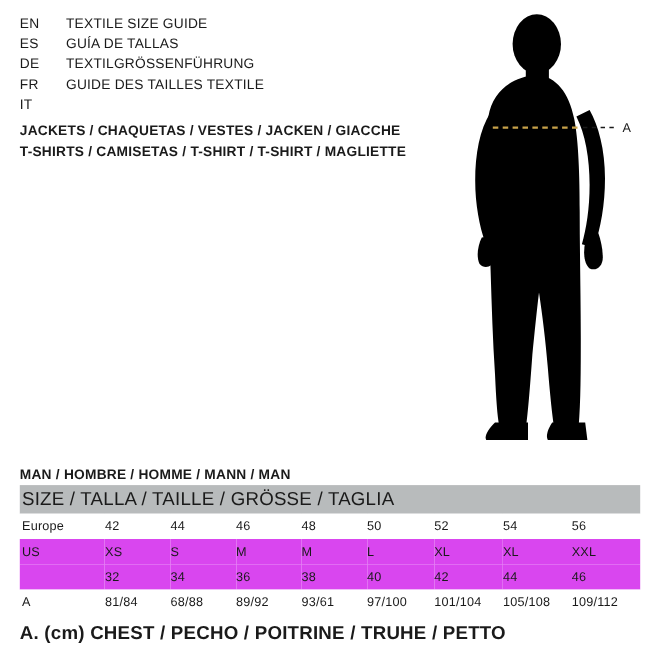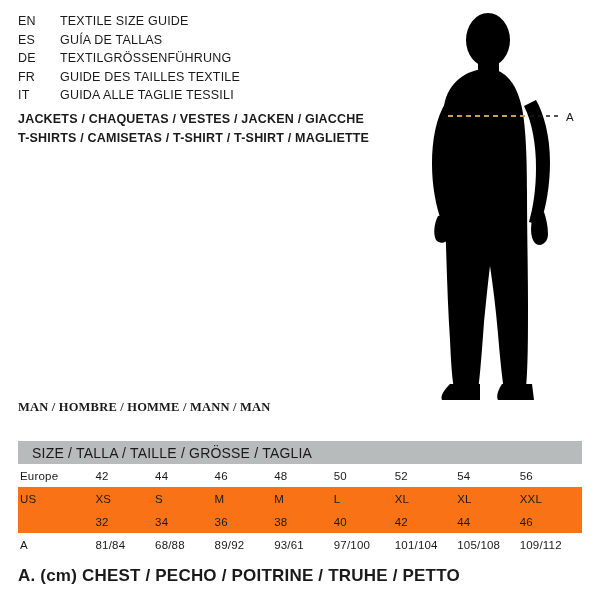--- a/index.html
+++ b/index.html
@@ -77,50 +77,49 @@
     top: 101px;
     font-size: 11.5px;
     letter-spacing: 0.3px;
     color: #1a1a1a;
   }
 
   
   .table-title {
     position: absolute;
     left: 18px;
-    top: 400px;
+    top: 424px;
     font-size: 12.5px;
     font-weight: bold;
     letter-spacing: 0.2px;
     white-space: nowrap;
-    font-family: Liberation Serif, serif;
   }
   .size-table {
     position: absolute;
     left: 18px;
     top: 441px;
     width: 564px;
     border-collapse: collapse;
     font-size: 11.5px;
   }
   .size-table td {
     padding: 3px 0 3px 0;
     height: 17px;
     vertical-align: middle;
     letter-spacing: 0.2px;
   }
   .size-table tr.head-row {
     background: #b8bbbc;
   }
   .size-table tr.head-row td {
-    font-size: 14px;
-    padding-left: 14px;
+    font-size: 17px;
+    padding-left: 2px;
   }
   .size-table tr.shade td {
-    background: #f97316;
+    background: #d946ef;
   }
   .size-table tr.plain td {
     background: #ffffff;
   }
   .col-label {
     width: 86px;
     padding-left: 2px !important;
   }
   .val {
     width: 68px;
@@ -153,21 +152,20 @@
     <div class="lang-row">
       <span class="lang-code">DE</span>
       <span class="lang-text">TEXTILGRÖSSENFÜHRUNG</span>
     </div>
     <div class="lang-row">
       <span class="lang-code">FR</span>
       <span class="lang-text">GUIDE DES TAILLES TEXTILE</span>
     </div>
     <div class="lang-row">
       <span class="lang-code">IT</span>
-      <span class="lang-text">GUIDA ALLE TAGLIE TESSILI</span>
     </div>
   </div>
 
   <div class="category-block">
     <div class="category-line">JACKETS / CHAQUETAS / VESTES / JACKEN / GIACCHE</div>
     <div class="category-line">T-SHIRTS / CAMISETAS / T-SHIRT / T-SHIRT / MAGLIETTE</div>
   </div>
 
   <div class="figure-wrap">
     <svg class="figure-svg" width="200" height="400" viewBox="0 0 200 400">

